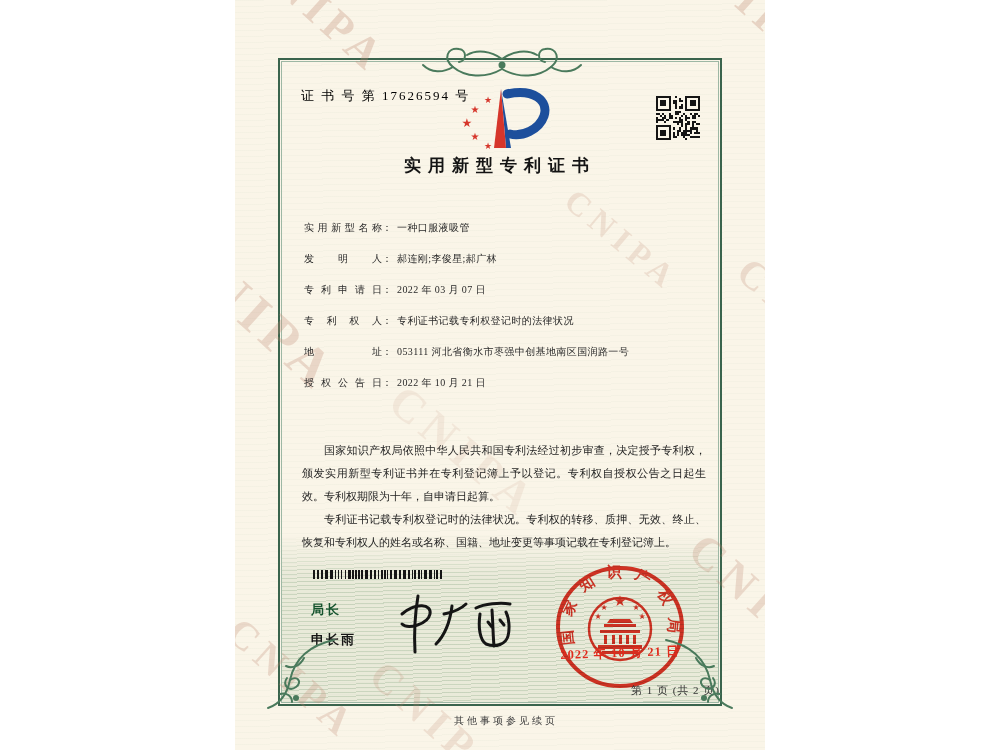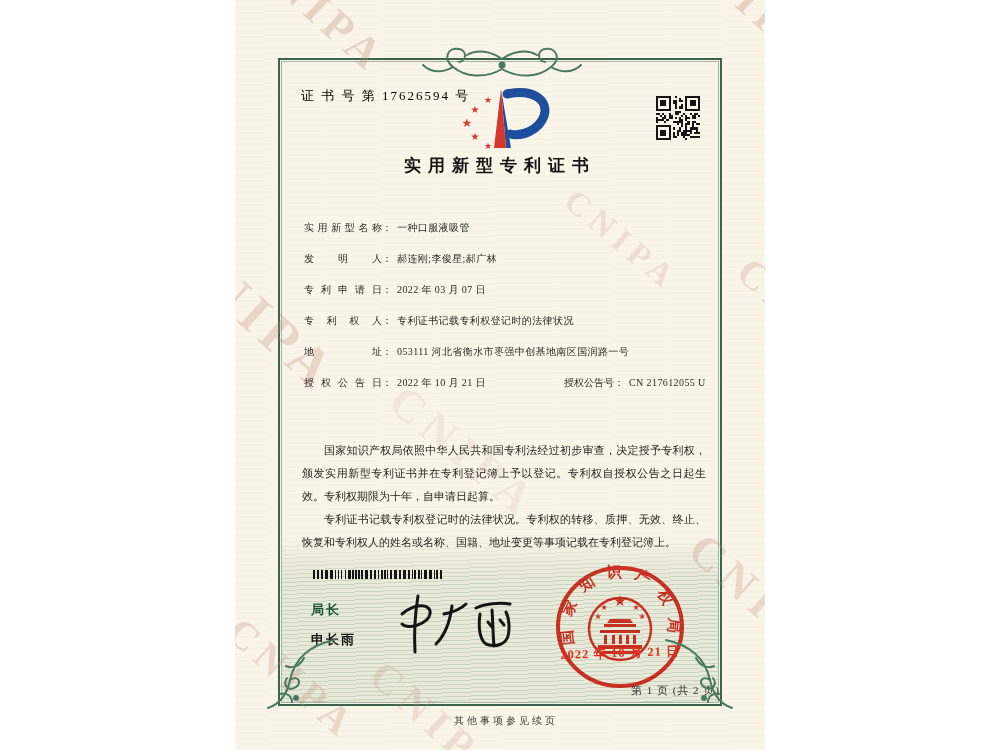--- a/index.html
+++ b/index.html
@@ -226,23 +226,20 @@
         <span class="lbl">专利申请日</span><span class="colon">：</span><span class="val">2022 年 03 月 07 日</span>
       </div>
       <div class="row">
         <span class="lbl">专利权人</span><span class="colon">：</span><span class="val">专利证书记载专利权登记时的法律状况</span>
       </div>
       <div class="row">
         <span class="lbl">地址</span><span class="colon">：</span><span class="val">053111 河北省衡水市枣强中创基地南区国润路一号</span>
       </div>
       <div class="row">
         <span class="lbl">授权公告日</span><span class="colon">：</span><span class="val">2022 年 10 月 21 日</span>
-        <span class="pair2">
-          <span>授权公告号</span><span class="colon">：</span><span class="val">CN 217612055 U</span>
-        </span>
       </div>
     </div>
 
     <div class="body-text">
       <p>国家知识产权局依照中华人民共和国专利法经过初步审查，决定授予专利权，颁发实用新型专利证书并在专利登记簿上予以登记。专利权自授权公告之日起生效。专利权期限为十年，自申请日起算。</p>
       <p>专利证书记载专利权登记时的法律状况。专利权的转移、质押、无效、终止、恢复和专利权人的姓名或名称、国籍、地址变更等事项记载在专利登记簿上。</p>
     </div>
 
     <div class="barcode">
       <svg id="barcode-svg" viewBox="0 0 131 9" width="131" height="9" shape-rendering="crispEdges" fill="#151515">

